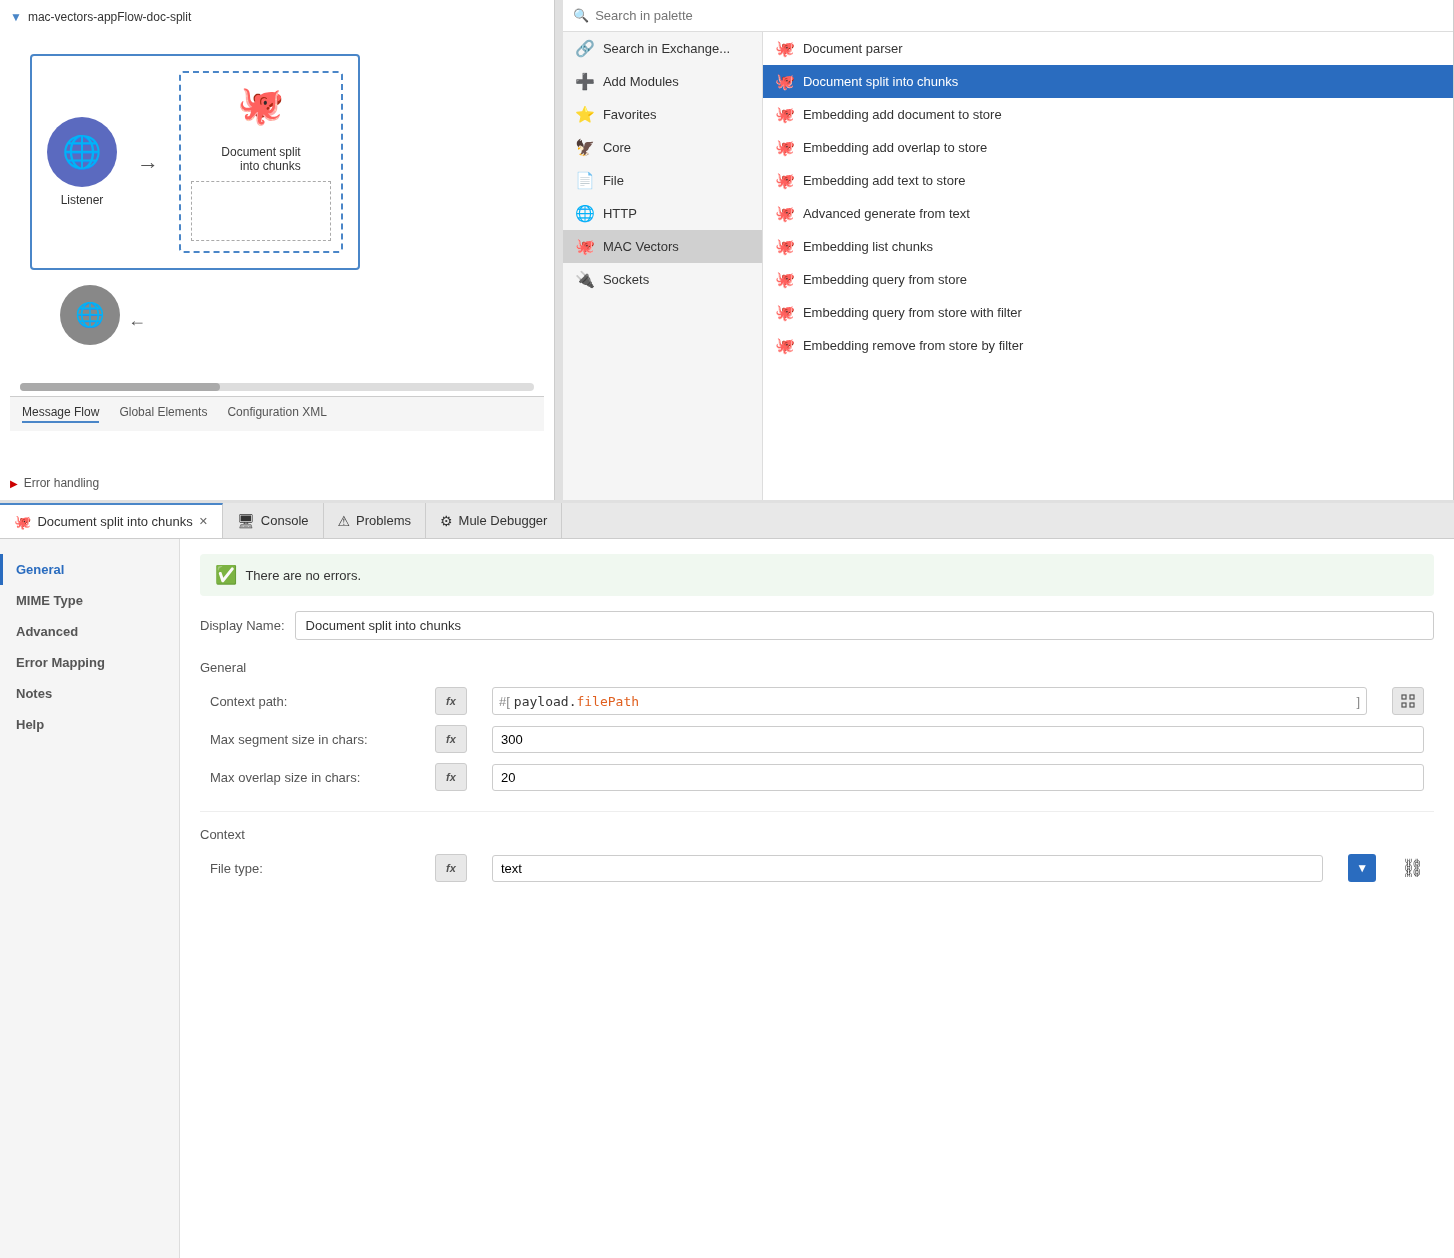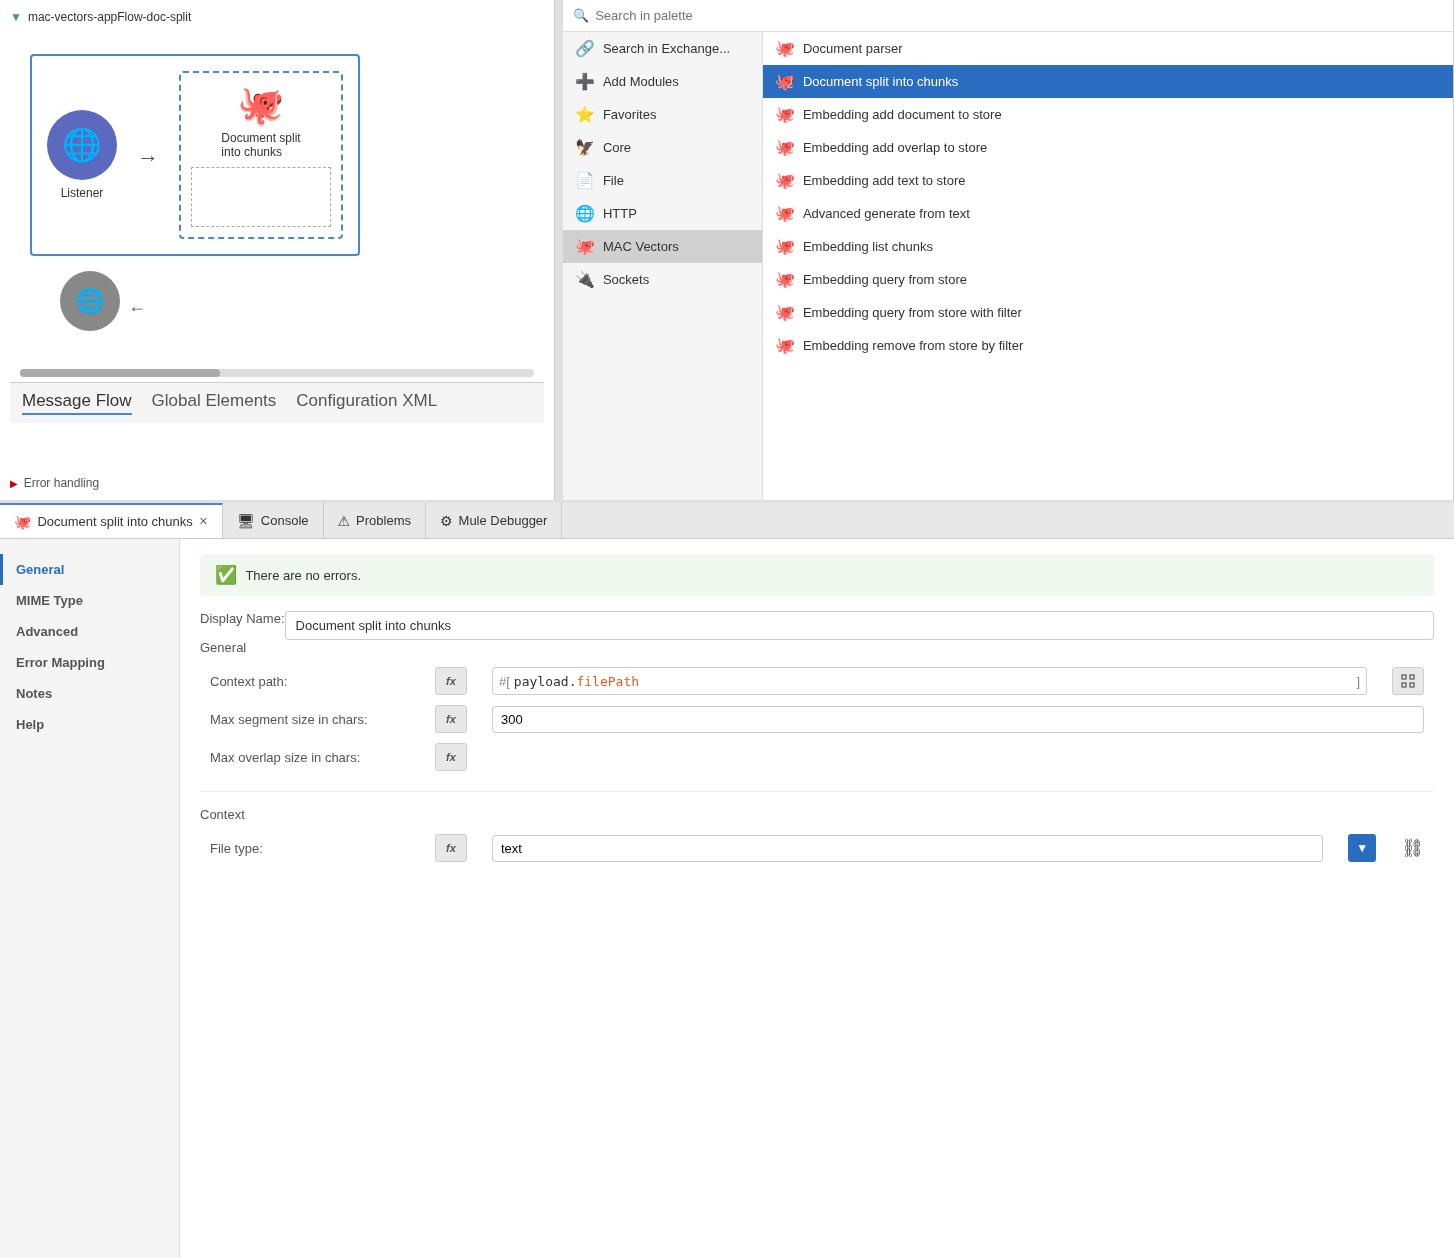--- a/index.html
+++ b/index.html
@@ -18,21 +18,21 @@
     .node-circle.gray { background: #888; }
     .node-label { font-size: 12px; color: #333; text-align: center; max-width: 80px; }
     .chunk-node-container { border: 2px dashed #4a86c8; border-radius: 4px; padding: 10px; display: flex; flex-direction: column; align-items: center; }
     .chunk-node-inner { display: flex; flex-direction: column; align-items: center; }
     .dashed-box { border: 1px dashed #aaa; width: 140px; height: 60px; margin-top: 8px; }
     .error-handling { position: absolute; bottom: 10px; left: 10px; display: flex; align-items: center; gap: 6px; color: #555; font-size: 12px; cursor: pointer; }
     .play-icon { color: #c00; font-size: 10px; }
     .scrollbar-h { height: 8px; background: #ddd; border-radius: 4px; margin: 5px 10px; }
     .scrollbar-thumb { height: 8px; width: 200px; background: #aaa; border-radius: 4px; }
     .tabs-bar { display: flex; gap: 20px; padding: 8px 12px; border-top: 1px solid #ccc; background: #f5f5f5; }
-    .tab-item { font-size: 17px; color: #555; cursor: pointer; padding-bottom: 2px; }
+    .tab-item { font-size: 12px; color: #555; cursor: pointer; padding-bottom: 2px; }
     .tab-item.active { color: #333; font-weight: 500; border-bottom: 2px solid #4a86c8; }
 
     
     .palette-panel { flex: 1; background: #f5f5f5; border-right: 1px solid #ccc; display: flex; flex-direction: column; }
     .palette-search { padding: 8px 10px; border-bottom: 1px solid #ddd; background: #fff; display: flex; align-items: center; gap: 6px; }
     .palette-search input { border: none; outline: none; background: transparent; font-size: 13px; color: #888; width: 100%; }
     .palette-content { display: flex; flex: 1; }
     .palette-categories { width: 200px; border-right: 1px solid #ddd; background: #f5f5f5; }
     .palette-cat-item { display: flex; align-items: center; gap: 8px; padding: 7px 12px; cursor: pointer; font-size: 13px; color: #333; }
     .palette-cat-item.active { background: #d0d0d0; }
@@ -63,21 +63,21 @@
     .config-nav-item { padding: 8px 16px; font-size: 13px; cursor: pointer; color: #555; font-weight: bold; }
     .config-nav-item.active { color: #2a6cbf; font-weight: 600; border-left: 3px solid #2a6cbf; padding-left: 13px; }
 
     
     .config-panel { flex: 1; background: #fff; padding: 15px 20px; overflow-y: auto; }
     .no-errors { display: flex; align-items: center; gap: 8px; background: #f0f8f0; padding: 10px 15px; border-radius: 4px; margin-bottom: 15px; font-size: 13px; }
     .green-check { color: #4caf50; font-size: 18px; }
 
     
     .form-section { margin-bottom: 20px; }
-    .display-name-row { display: flex; }
+    .display-name-row { display: flex; align-items: center; gap: 10px; margin-bottom: 20px; }
     .display-name-label { font-size: 13px; color: #555; white-space: nowrap; }
     .display-name-input { flex: 1; border: 1px solid #ccc; border-radius: 3px; padding: 6px 10px; font-size: 13px; color: #333; outline: none; background: #fff; }
 
     .section-title { font-size: 13px; color: #555; font-weight: normal; margin-bottom: 12px; }
     .field-row { display: flex; align-items: center; gap: 25px; margin-bottom: 10px; padding: 0 10px; }
     .field-label { font-size: 13px; color: #555; width: 200px; flex-shrink: 0; }
     .fx-btn { width: 32px; height: 28px; background: #e8e8e8; border: 1px solid #ccc; border-radius: 3px; display: flex; align-items: center; justify-content: center; font-size: 11px; cursor: pointer; font-style: italic; color: #555; font-weight: bold; }
     .field-input { flex: 1; border: 1px solid #ccc; border-radius: 3px; padding: 5px 8px; font-size: 13px; background: #fff; outline: none; }
     .grid-btn { width: 32px; height: 28px; background: #e8e8e8; border: 1px solid #ccc; border-radius: 3px; display: flex; align-items: center; justify-content: center; font-size: 14px; cursor: pointer; color: #555; }
     .separator { height: 1px; background: #eee; margin: 15px 0; }
@@ -109,21 +109,21 @@
           <span class="node-label">Listener</span>
         </div>
 
         <div style="display:flex; align-items:center;">
           <span style="font-size:22px; color:#555;">→</span>
         </div>
 
         <div class="chunk-node-container">
           <div class="chunk-node-inner">
             <span class="octopus-emoji">🐙</span>
-            <span class="node-label" style="text-align:left; margin-top:4px;">Document split<br>into chunks</span>
+            <span class="node-label" style="text-align:right; margin-top:18px;">Document split<br>into chunks</span>
           </div>
           <div class="dashed-box"></div>
         </div>
       </div>
     </div>
 
     <div style="position:relative; margin: 5px 10px 0 10px; height: 90px;">
       <div style="display:flex; flex-direction:column; align-items:center; position:absolute; left:40px; top:0;">
         <div class="node-circle gray" style="width:60px; height:60px;">
           <span style="font-size:24px; color:#fff;">🌐</span>
@@ -320,20 +320,21 @@
               <em>fx</em>
             </div>
           <input type="text" class="field-input" value="300" style="">
         </div>
 
         <div class="field-row">
           <span class="field-label">Max overlap size in chars:</span>
           <div class="fx-btn">
               <em>fx</em>
             </div>
+          <input type="text" class="field-input" value="20" style="">
         </div>
       </div>
 
       <div class="separator"></div>
 
       <div class="context-section">
         <div class="section-title">Context</div>
 
         <div class="field-row">
           <span class="field-label">File type:</span>

